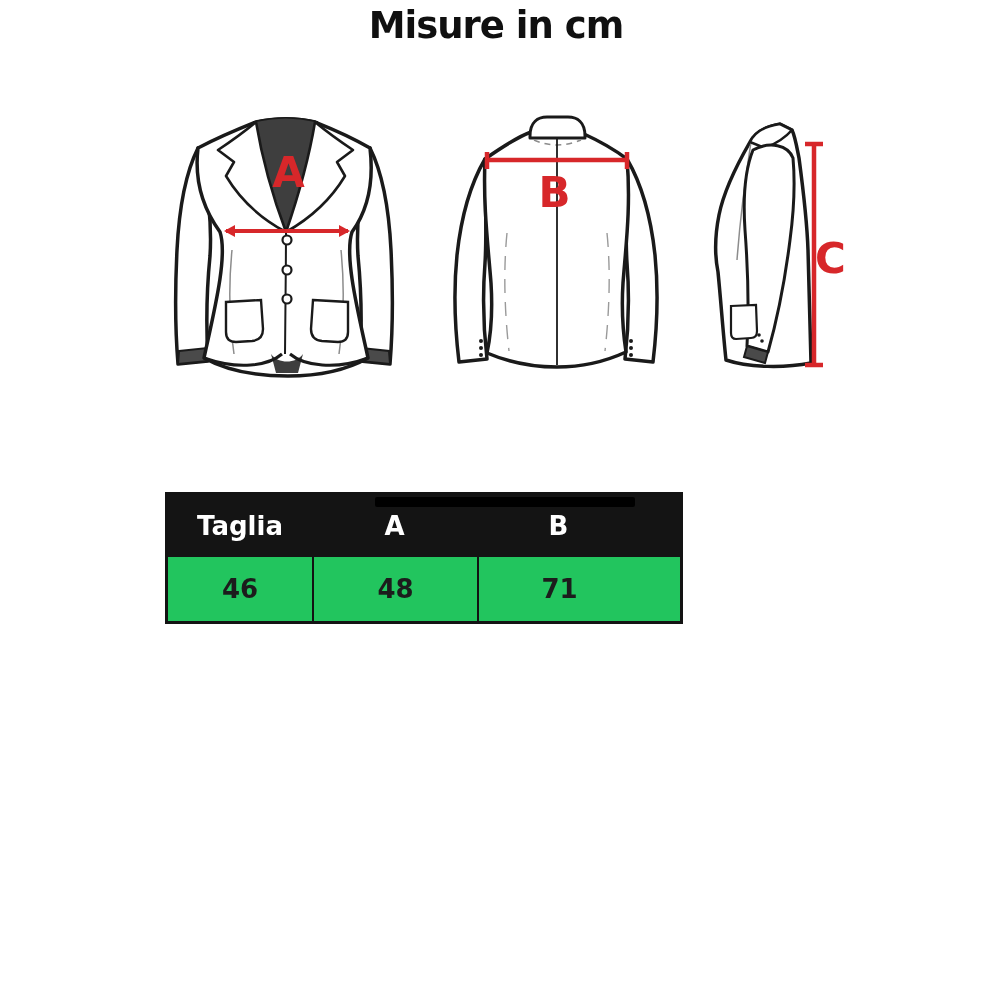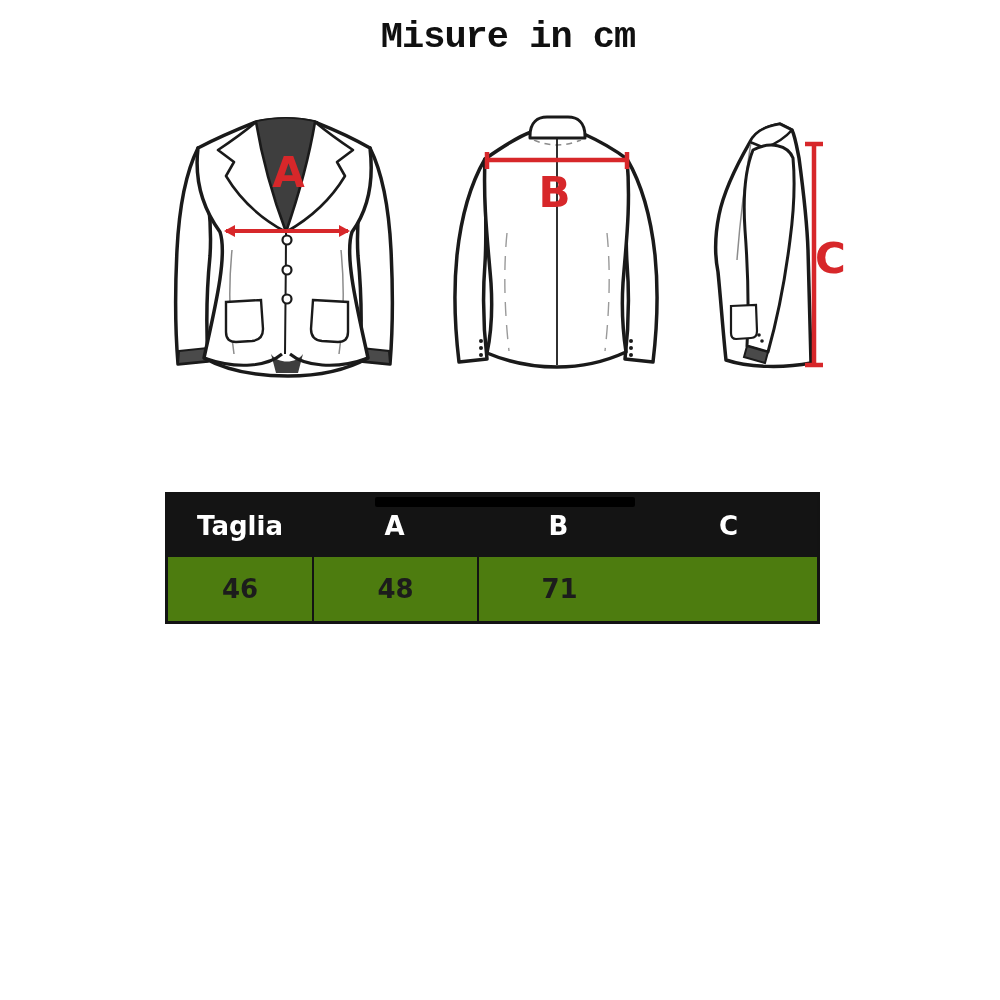--- a/index.html
+++ b/index.html
@@ -16,33 +16,32 @@
     font-size:42px;
     line-height:1;
     width:44px;
     text-align:center;
     letter-spacing:-1px;
   }
 
   .title{
     position:absolute;
     left:0; top:404; width:984px;
-    margin:16px;
+    margin:4px;
     text-align:center;
     font-size:37px;
     font-weight:bold;
     letter-spacing:-1px;
     color:#101010;
-    font-family:Liberation Mono, monospace;
   }
 
   .size-table{
     position:absolute;
     left:165px; top:492px;
-    width:655px;
+    width:518px;
     box-sizing:border-box;
     border:3px solid #131313;
     background:#ffffff;
   }
   .size-table .thead{
     position:relative;
     display:grid;
     grid-template-columns:144px 165px 163px 177px;
     height:62px;
     background:#141414;
@@ -52,21 +51,21 @@
     position:absolute;
     left:207px; top:2px;
     width:260px; height:10px;
     background:#000000;
     border-radius:2px;
   }
   .size-table .trow{
     display:grid;
     grid-template-columns:144px 165px 163px 177px;
     height:64px;
-    background:#4d7c0f;
+    background:#22c55e;
     color:#1c1c1c;
   }
   .size-table .cell{
     display:flex;
     align-items:center;
     justify-content:center;
     font-weight:bold;
     font-size:26px;
     letter-spacing:0px;
   }

